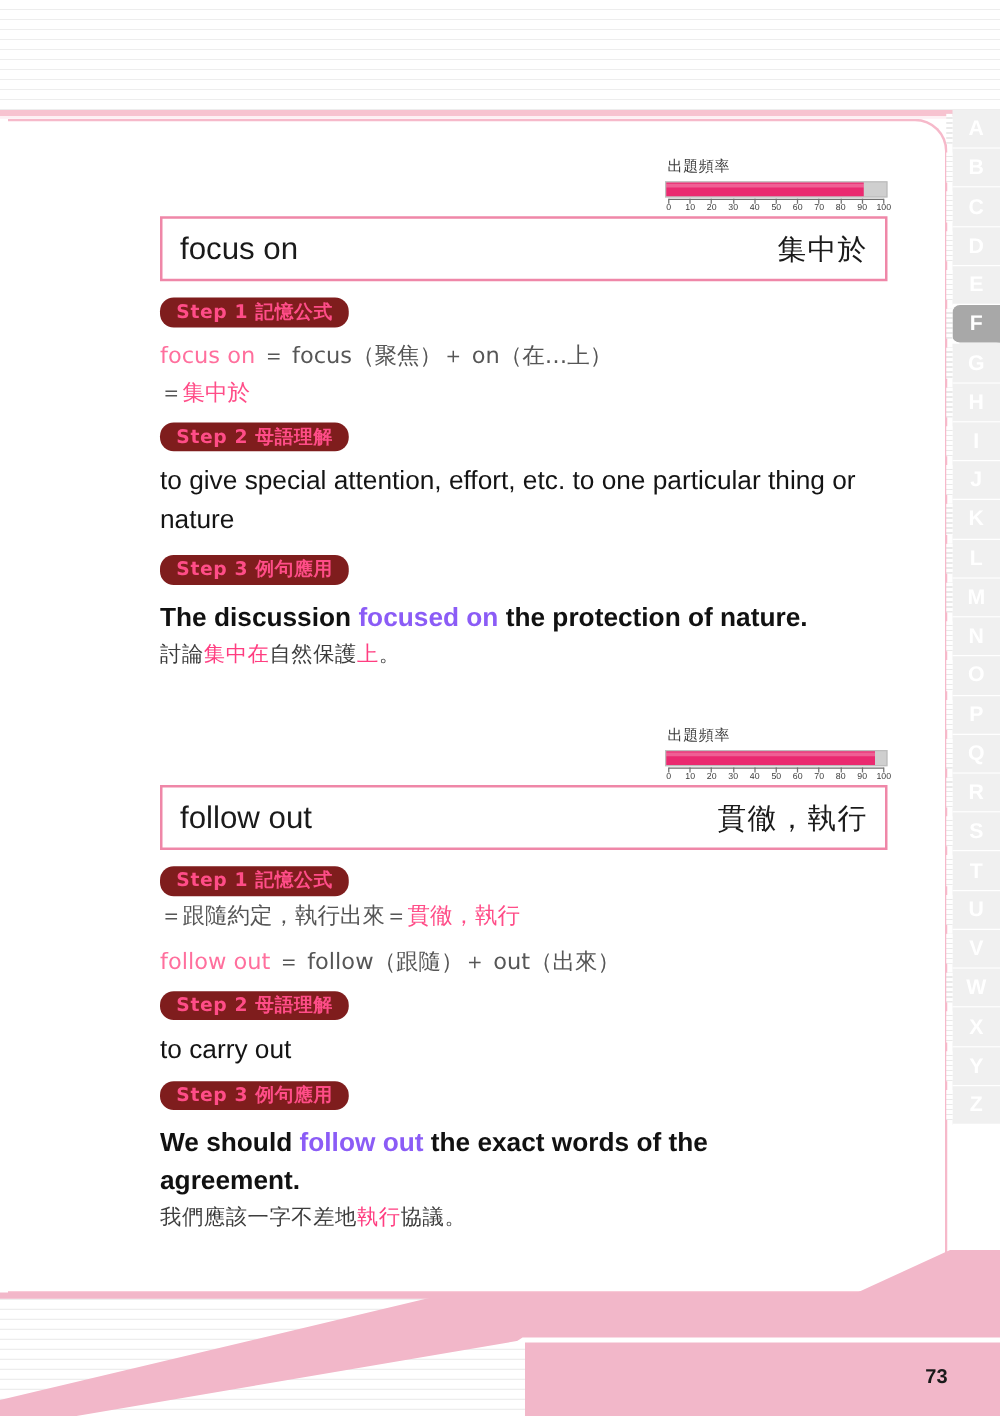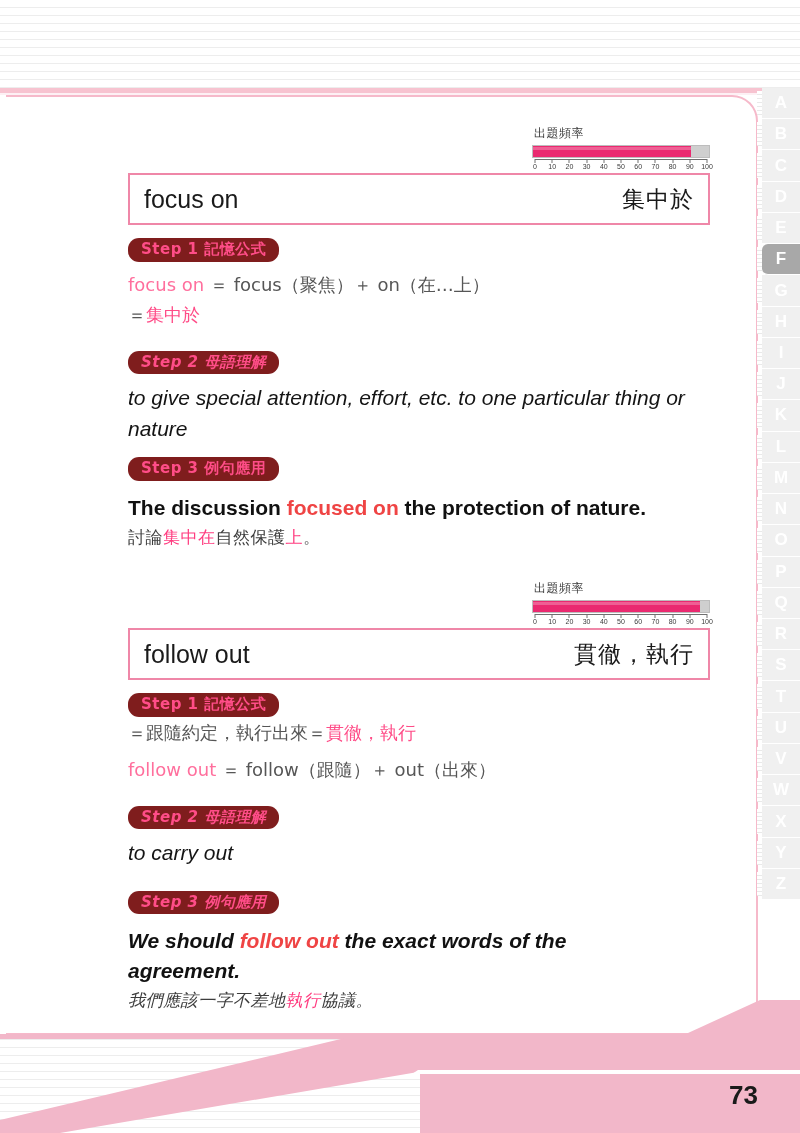--- a/index.html
+++ b/index.html
@@ -259,51 +259,51 @@
 
   .example-en {
     font-size: 21px;
     font-weight: bold;
     color: #111111;
     line-height: 1.42;
     margin-top: 12px;
     font-family: "Liberation Sans", sans-serif;
     max-width: 578px;
   }
-  .example-en .hl { color: #ef4444; }
+  .example-en .hl { color: #8b5cf6; }
 
   .example-zh {
     font-size: 17px;
     color: #3d3d3d;
     line-height: 1.5;
     margin-top: 2px;
     font-family: "DejaVu Sans", "Liberation Sans", sans-serif;
     letter-spacing: 0.5px;
   }
   .example-zh .hl { color: #ff3d80; }
 
   .step-row { margin-top: 13px; }
-  .step-row.tight { margin-top: 22px; font-style: italic; }
+  .step-row.tight { margin-top: 9px; }
 
   
   .bottom-deco {
     position: absolute;
     left: 0;
     bottom: 0;
     width: 800px;
     height: 133px;
     overflow: hidden;
   }
 
   
   .page-number {
     position: absolute;
     right: 42px;
     bottom: 22px;
-    font-size: 26px;
+    font-size: 16px;
     font-weight: bold;
     color: #1a1a1a;
     font-family: "Liberation Sans", sans-serif;
     z-index: 5;
   }
 </style>
 </head>
 <body>
 
 <div class="page">

